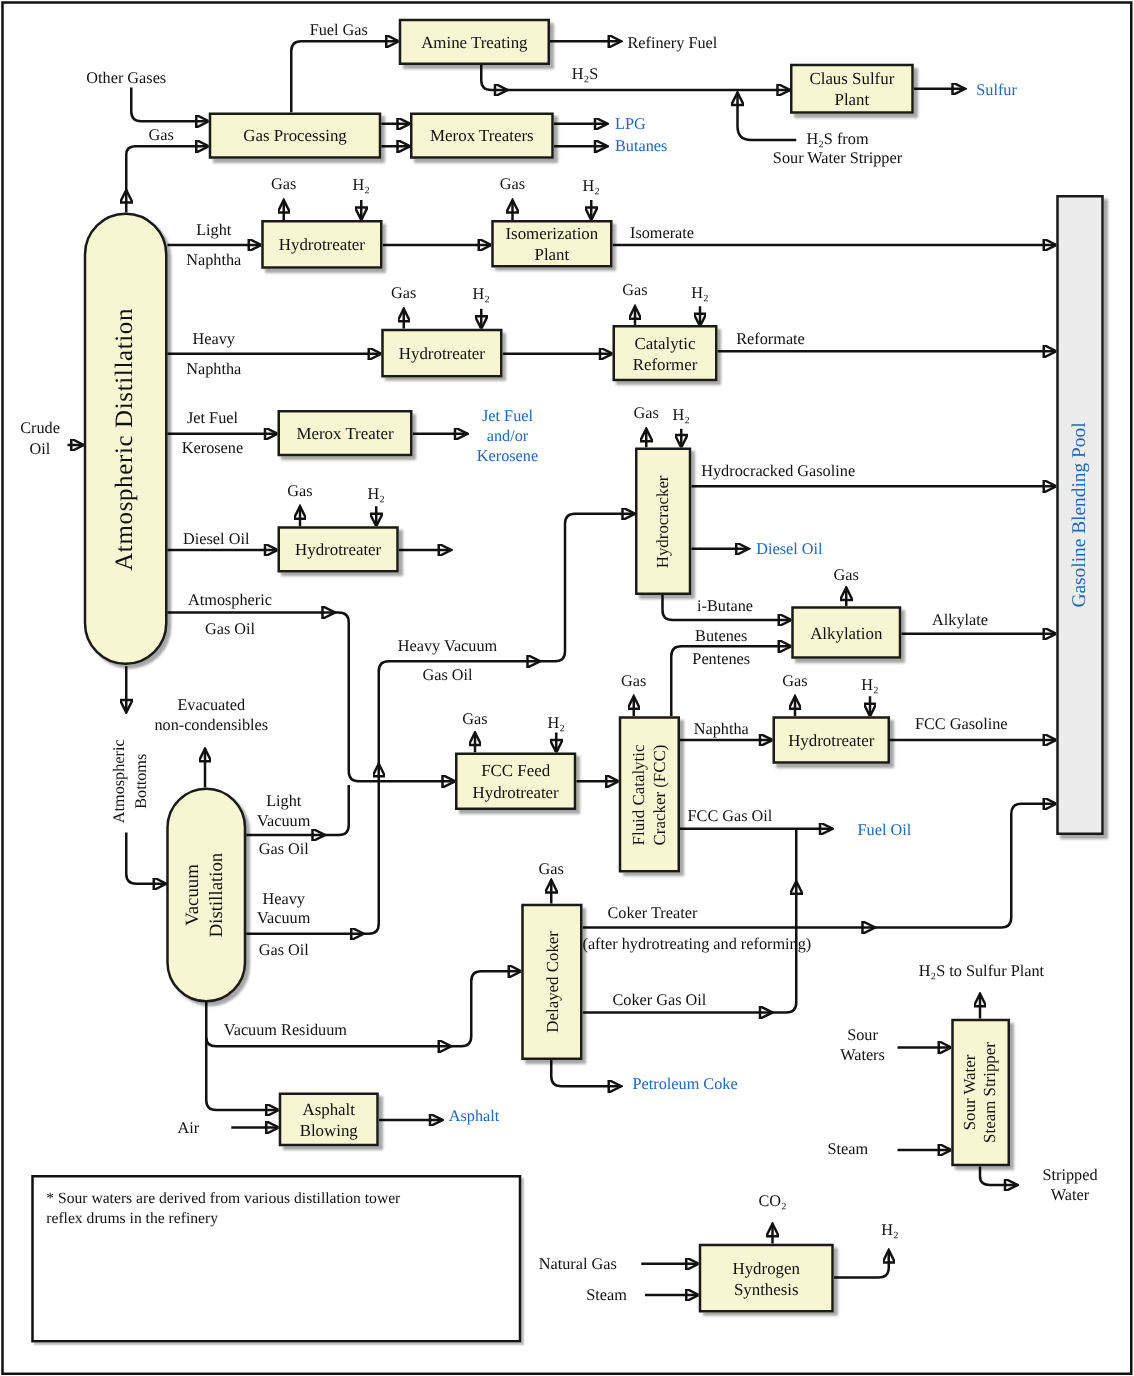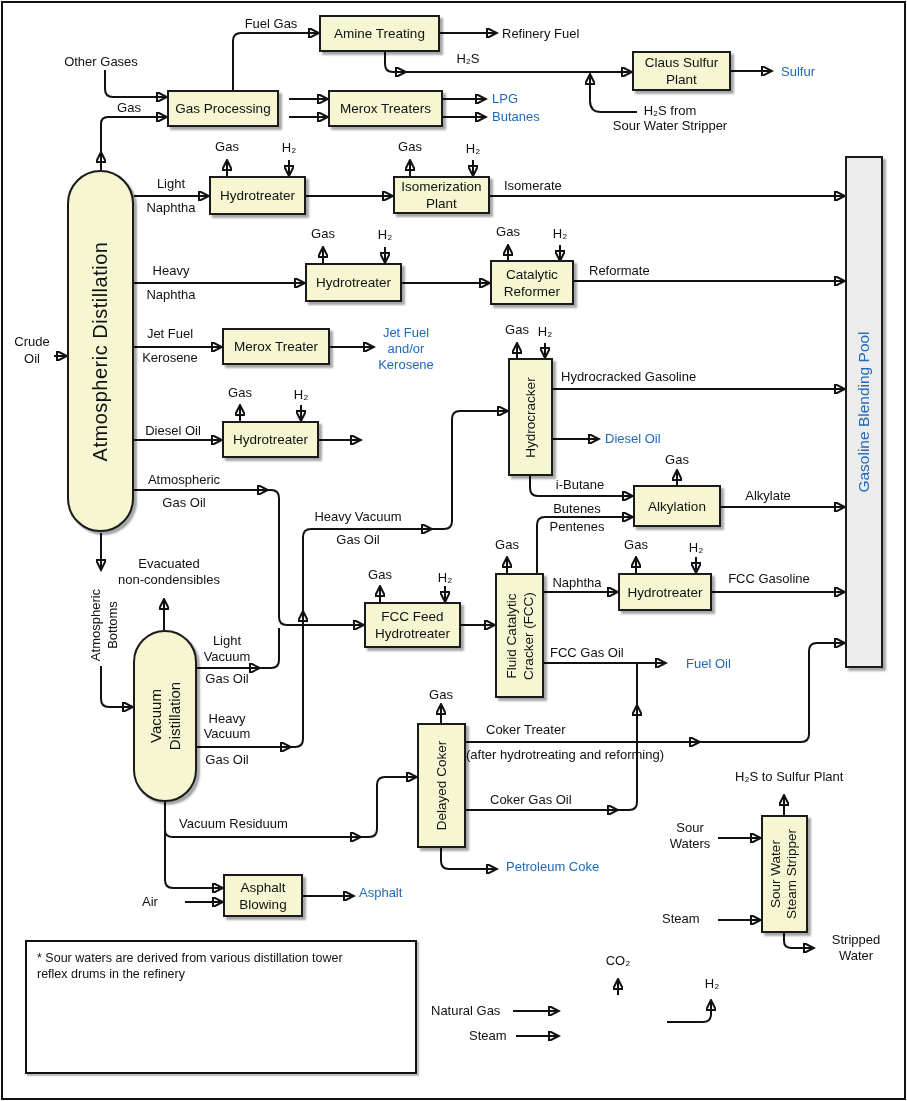--- a/index.html
+++ b/index.html
@@ -1,17 +1,17 @@
 <!DOCTYPE html>
 <html><head>
 <meta charset="utf-8">
 <style>
   html,body{margin:0;padding:0;background:#fff;}
   #canvas{position:relative;width:907px;height:1101px;background:#fff;
-          font-family:Liberation Sans, sans-serif;color:#111;overflow:hidden;}
+          font-family:Liberation Serif, serif;color:#111;overflow:hidden;}
   .frame{position:absolute;inset:1px;border:2px solid #111;pointer-events:none;}
   svg.flows{position:absolute;left:0;top:0;width:907px;height:1101px;}
   svg.flows path{stroke:#111;stroke-width:2;fill:none;}
   .box{position:absolute;background:#f6f6d2;border:2px solid #1a1a1a;
        box-shadow:3px 3px 2px rgba(0,0,0,.35);
        display:flex;align-items:center;justify-content:center;text-align:center;
        font-size:13.5px;line-height:17px;white-space:pre-line;box-sizing:border-box;}
   .cap{border-radius:34px;}
   .pool{position:absolute;background:#ececec;border:2px solid #1a1a1a;
         box-shadow:3px 3px 2px rgba(0,0,0,.35);box-sizing:border-box;
@@ -121,21 +121,21 @@
       <path d="M784 815 V795" marker-end="url(#ah)"></path>
       <path d="M784 933 V941 Q784 948 792 948 H814" marker-end="url(#ah)"></path>
       <path d="M513 1011 H559" marker-end="url(#ah)"></path>
       <path d="M516 1036 H559" marker-end="url(#ah)"></path>
       <path d="M618 995 V979" marker-end="url(#ah)"></path>
       <path d="M667 1022 H703 Q711 1022 711 1014 V1000" marker-end="url(#ah)"></path>
     </g>
   </svg>
 
   <div class="box" style="left:319px;top:15px;width:121px;height:37px">Amine Treating</div>
-  <div class="box" style="left:167px;top:90px;width:112px;height:37px">Gas Processing</div>
+  <div class="box" style="left:167px;top:90px;width:138px;height:37px">Gas Processing</div>
   <div class="box" style="left:328px;top:90px;width:115px;height:37px">Merox Treaters</div>
   <div class="box" style="left:209px;top:176px;width:97px;height:39px">Hydrotreater</div>
   <div class="box" style="left:393px;top:176px;width:97px;height:38px">Isomerization
 Plant</div>
   <div class="box" style="left:305px;top:263px;width:97px;height:39px">Hydrotreater</div>
   <div class="box" style="left:490px;top:260px;width:84px;height:45px">Catalytic
 Reformer</div>
   <div class="box" style="left:222px;top:328px;width:108px;height:37px">Merox Treater</div>
   <div class="box" style="left:222px;top:421px;width:97px;height:37px">Hydrotreater</div>
   <div class="box" style="left:632px;top:51px;width:99px;height:40px">Claus Sulfur
@@ -145,20 +145,22 @@
   <div class="box" style="left:618px;top:573px;width:94px;height:38px">Hydrotreater</div>
   <div class="box" style="left:364px;top:602px;width:97px;height:46px">FCC Feed
 Hydrotreater</div>
   <div class="box" style="left:495px;top:573px;width:49px;height:125px"><span class="vtext" style="line-height:17px">Fluid Catalytic
 Cracker (FCC)</span></div>
   <div class="box" style="left:417px;top:723px;width:49px;height:125px"><span class="vtext">Delayed Coker</span></div>
   <div class="box" style="left:223px;top:874px;width:80px;height:43px">Asphalt
 Blowing</div>
   <div class="box" style="left:761px;top:815px;width:47px;height:118px"><span class="vtext" style="line-height:16px">Sour Water
 Steam Stripper</span></div>
+  <div class="box" style="left:559px;top:995px;width:108px;height:55px">Hydrogen
+Synthesis</div>
 
   <div class="box cap" style="left:67px;top:170px;width:67px;height:362px"><span class="vtext ad-title">Atmospheric Distillation</span></div>
   <div class="box cap" style="left:133px;top:630px;width:64px;height:172px;border-radius:32px"><span class="vd-title">Vacuum
 Distillation</span></div>
 
   <div class="pool" style="left:845px;top:156px;width:38px;height:512px">
       <span class="vtext pool-title">Gasoline Blending Pool</span>
     </div>
 
   <div class="lbl ctr" style="left:8px;top:333px;width:48px;line-height:17px">Crude

